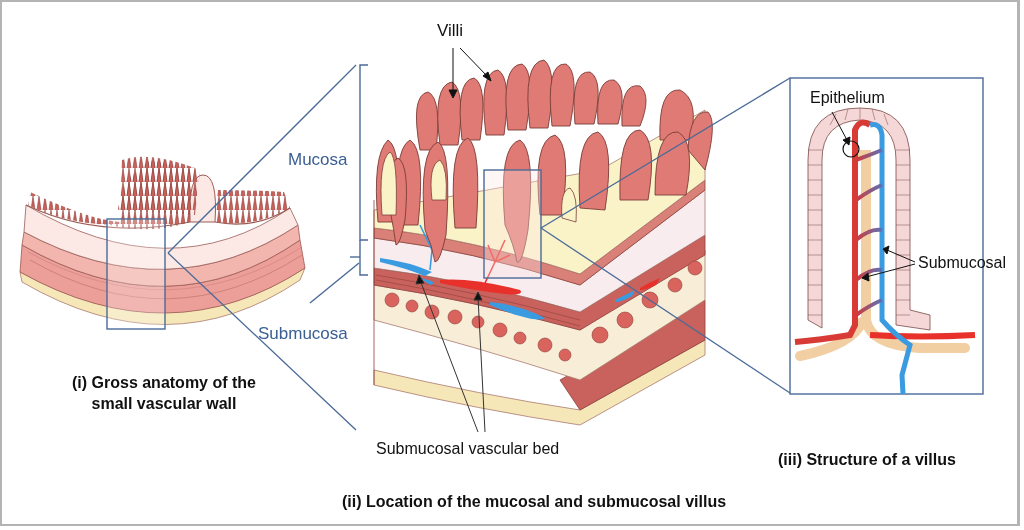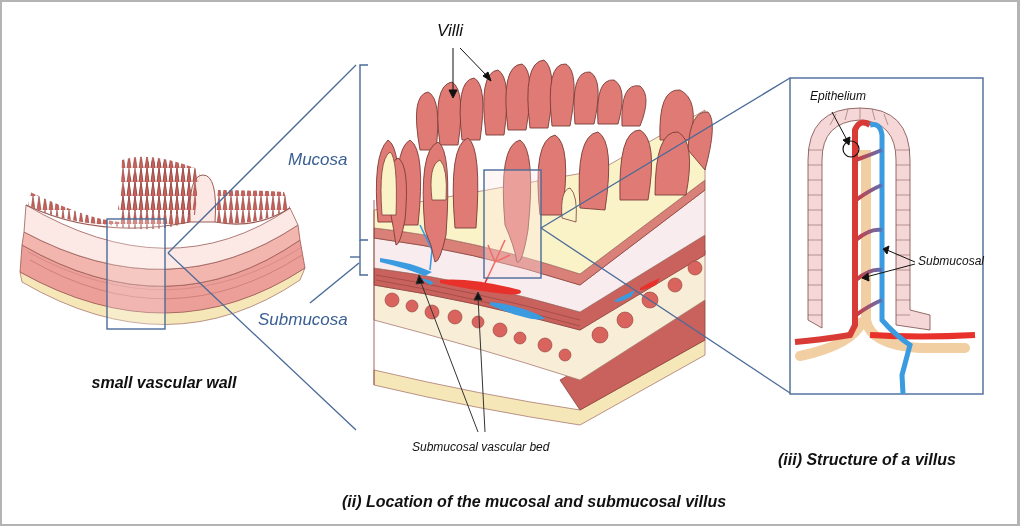--- a/index.html
+++ b/index.html
@@ -1,21 +1,21 @@
 <!DOCTYPE html>
 <html><head>
 <meta charset="utf-8">
 <style>
   html, body { margin:0; padding:0; background:#ffffff; }
   body { width:1024px; height:530px; overflow:hidden; position:relative; font-family:"Liberation Sans", sans-serif; }
   .frame { position:absolute; left:0; top:0; width:1020px; height:526px; border:2px solid #b4b4b4; border-right-width:3px; box-sizing:border-box; background:#fff; }
   svg.main { position:absolute; left:0; top:0; }
-  .lbl { position:absolute; white-space:nowrap;font-style:italic; }
+  .lbl { position:absolute; white-space:nowrap; }
   .blue { color:#3a5f93; font-size:17px; }
-  .black { color:#111; font-size:12px; }
+  .black { color:#111; font-size:16px; }
   .bold { color:#111; font-size:16px; font-weight:bold; text-align:center; line-height:21px; }
 </style>
 </head>
 <body>
 
 <div class="frame"></div>
 
 <svg class="main" width="1024" height="530" viewBox="0 0 1024 530">
   <defs>
     <linearGradient id="capGrad" x1="0" y1="0" x2="1" y2="0">
@@ -202,22 +202,23 @@
   <g stroke="#111" stroke-width="1" fill="#111">
     <line x1="915" y1="262" x2="887" y2="250"></line>
     <path d="M889 246 L883 249 L887 254 Z"></path>
     <line x1="915" y1="264" x2="866" y2="277"></line>
     <path d="M868 273 L862 278 L869 281 Z"></path>
   </g>
 </svg>
 
 <div class="lbl black" style="left:437px;top:21px;font-size:17px;">Villi</div>
 <div class="lbl blue" style="left:288px;top:150px;text-align:right;">Mucosa</div>
-<div class="lbl blue" style="left:258px;top:310px;">Submucosa</div>
-<div class="lbl black" style="left:376px;top:440px;margin-left:36px;">Submucosal vascular bed</div>
+<div class="lbl blue" style="left:258px;top:324px;">Submucosa</div>
+<div class="lbl black" style="left:376px;top:440px;">Submucosal vascular bed</div>
 <div class="lbl black" style="left:810px;top:89px;">Epithelium</div>
 <div class="lbl black" style="left:918px;top:254px;">Submucosal</div>
 
 <div class="lbl bold" style="left:24px;top:372px;width:280px;">
+  <div>(i) Gross anatomy of the</div>
   <div>small vascular wall</div>
 </div>
 <div class="lbl bold" style="left:342px;top:491px;">(ii) Location of the mucosal and submucosal villus</div>
 <div class="lbl bold" style="left:778px;top:411px;margin-top:38px;">(iii) Structure of a villus</div>
 
 </body></html>

